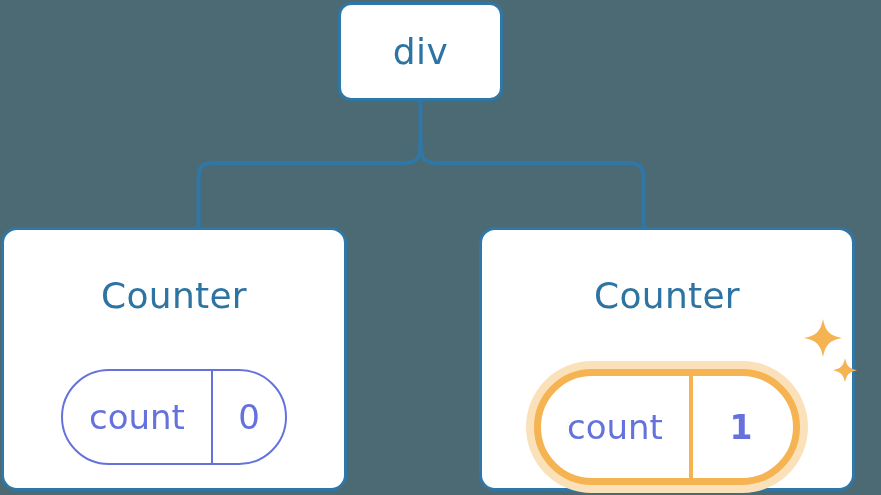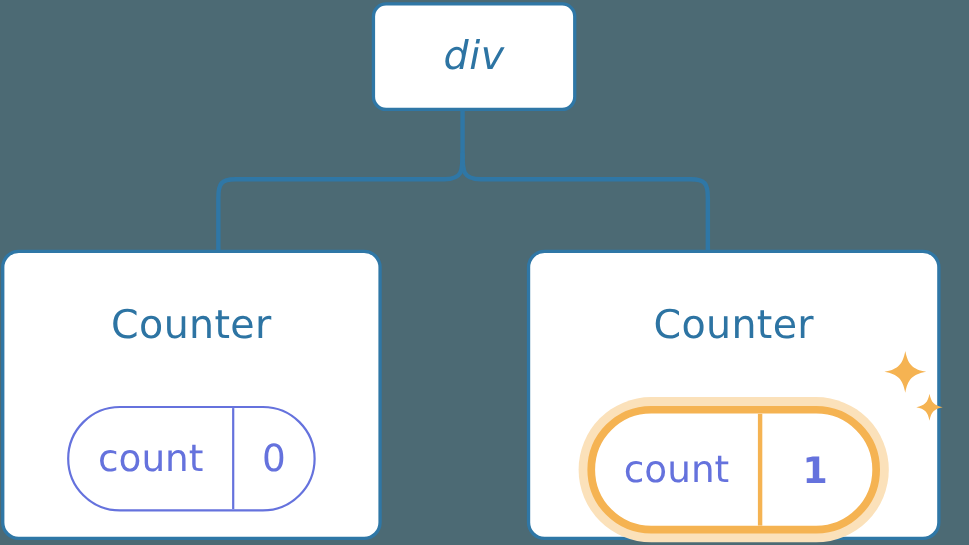--- a/index.html
+++ b/index.html
@@ -39,27 +39,26 @@
     border: 3px solid #2f77a6;
     border-radius: 14px;
     box-sizing: border-box;
     z-index: 2;
   }
 
   
   #node-root {
     left: 338px;
     top: 2px;
-    width: 186px;
+    width: 165px;
     height: 99px;
     border-radius: 13px;
     display: flex;
     align-items: center;
     justify-content: center;
-    font-style: italic;
   }
   .root-label {
     color: #2d74a3;
     font-size: 36px;
     letter-spacing: 0.5px;
     line-height: 1;
   }
 
   
   .counter-card {

